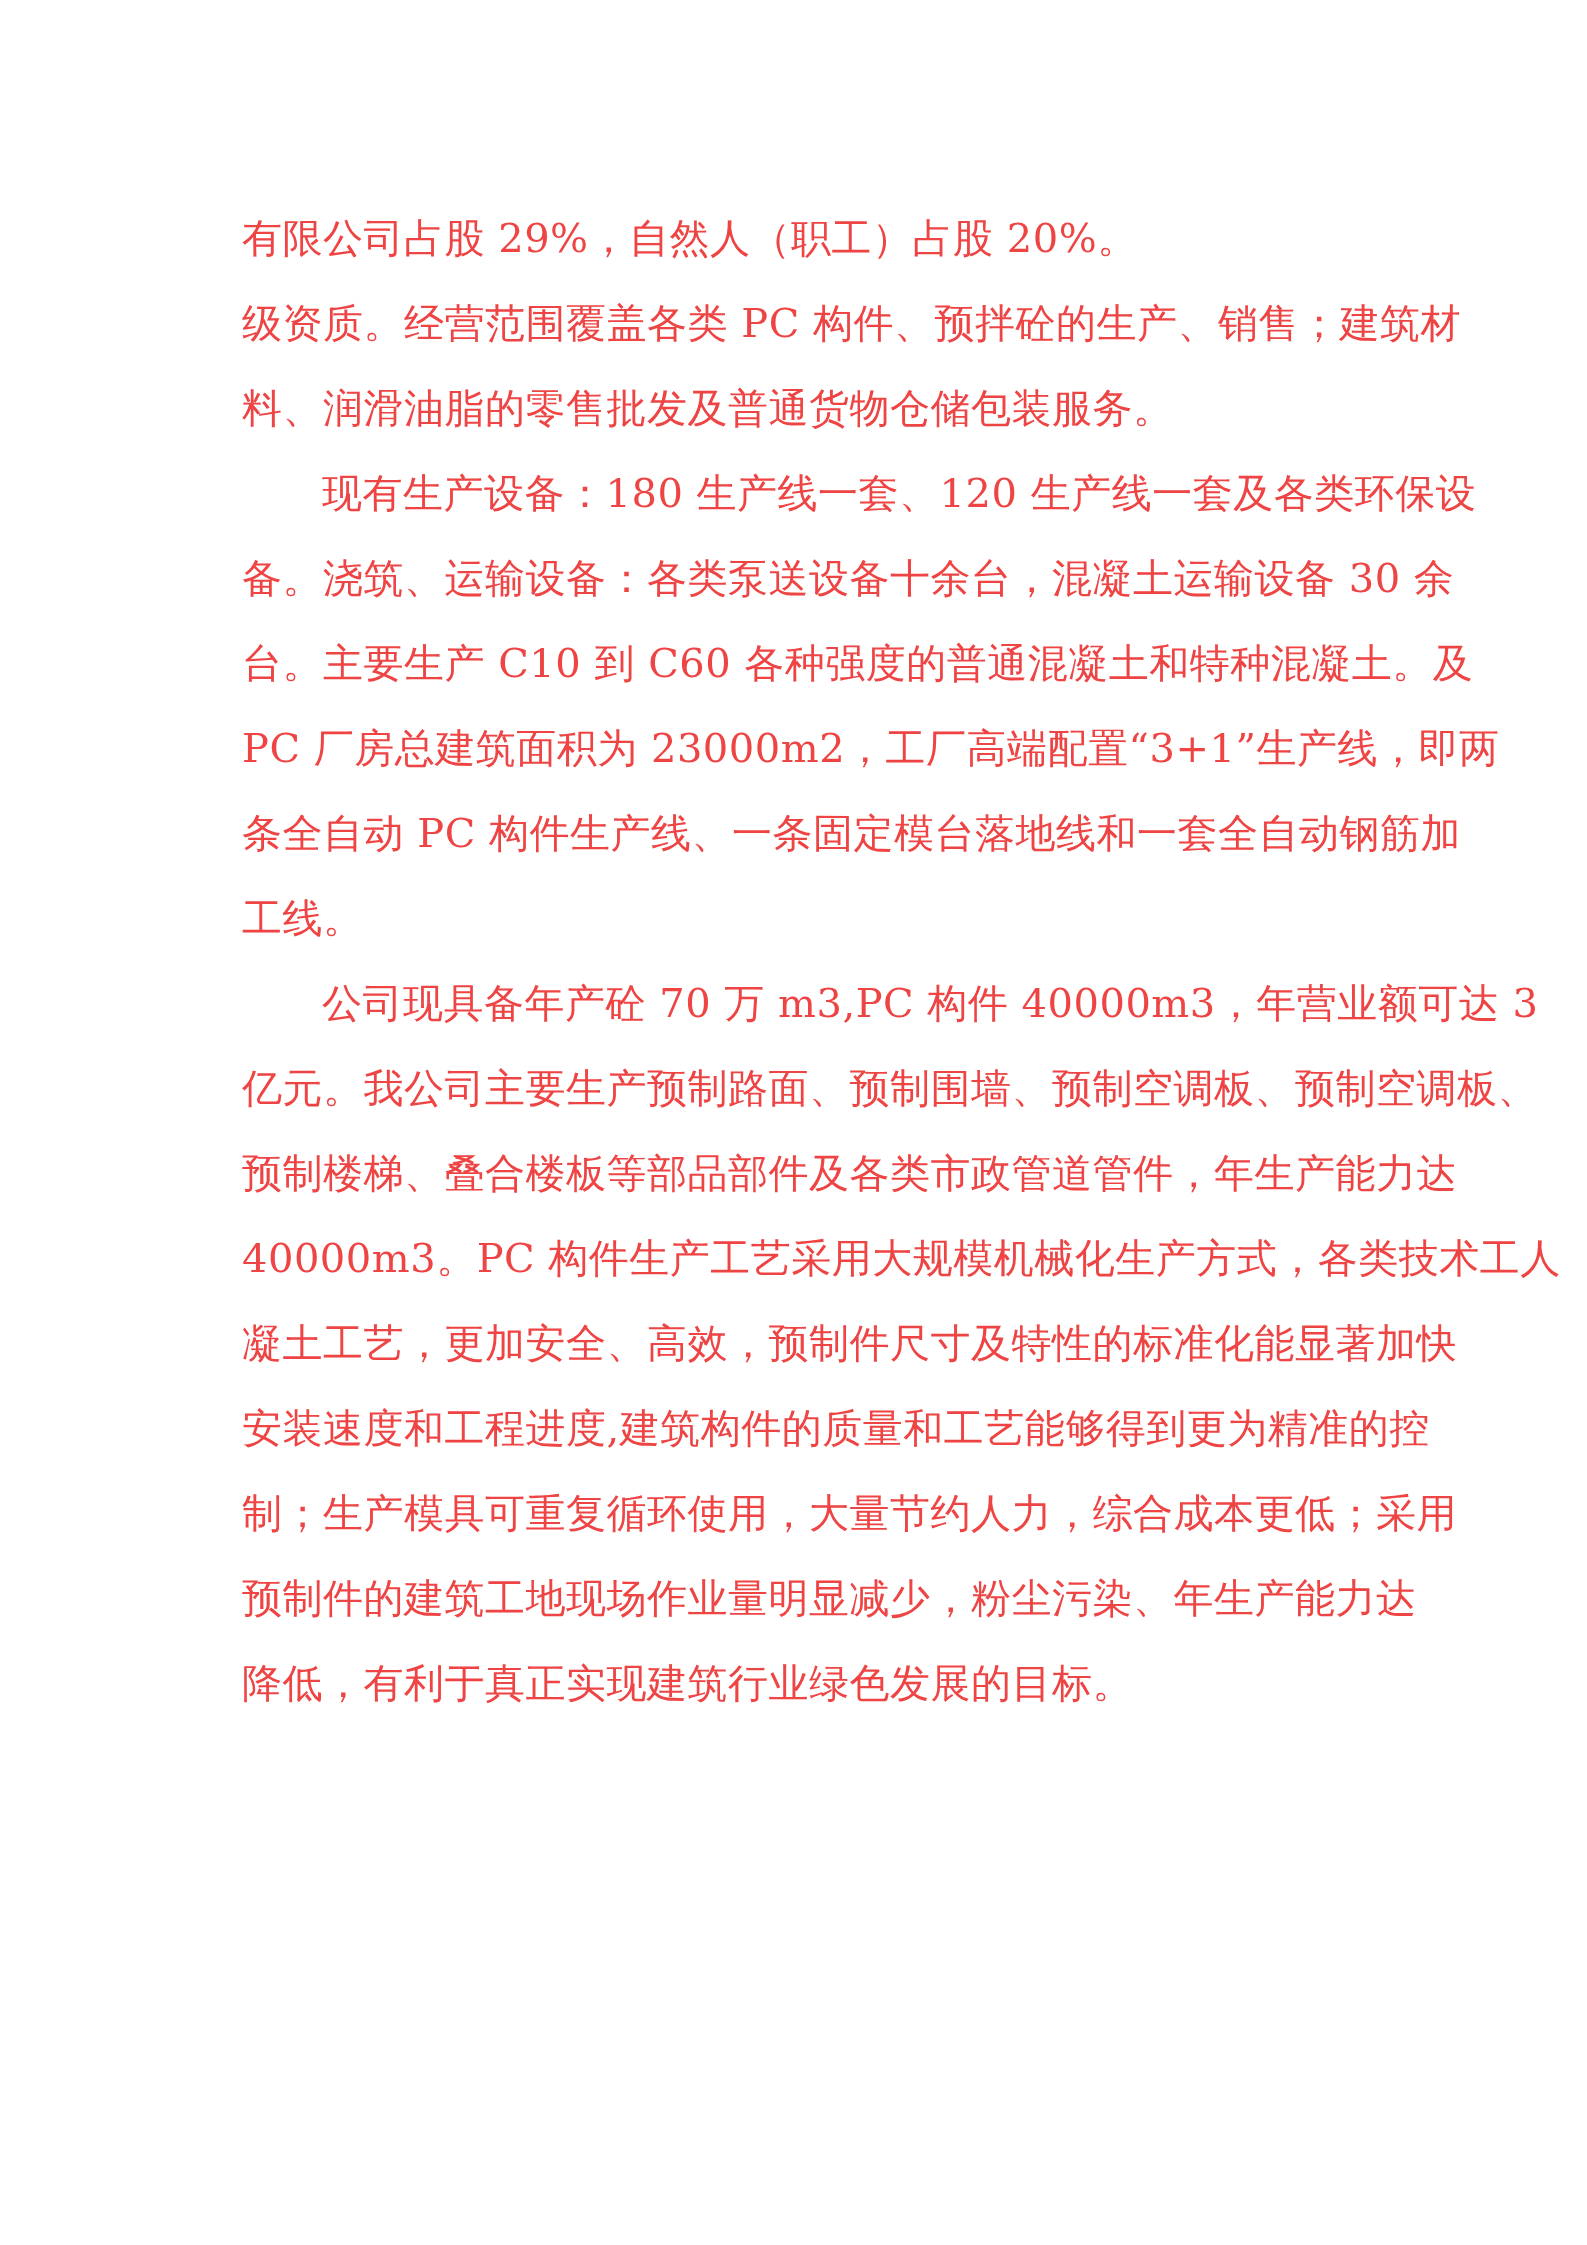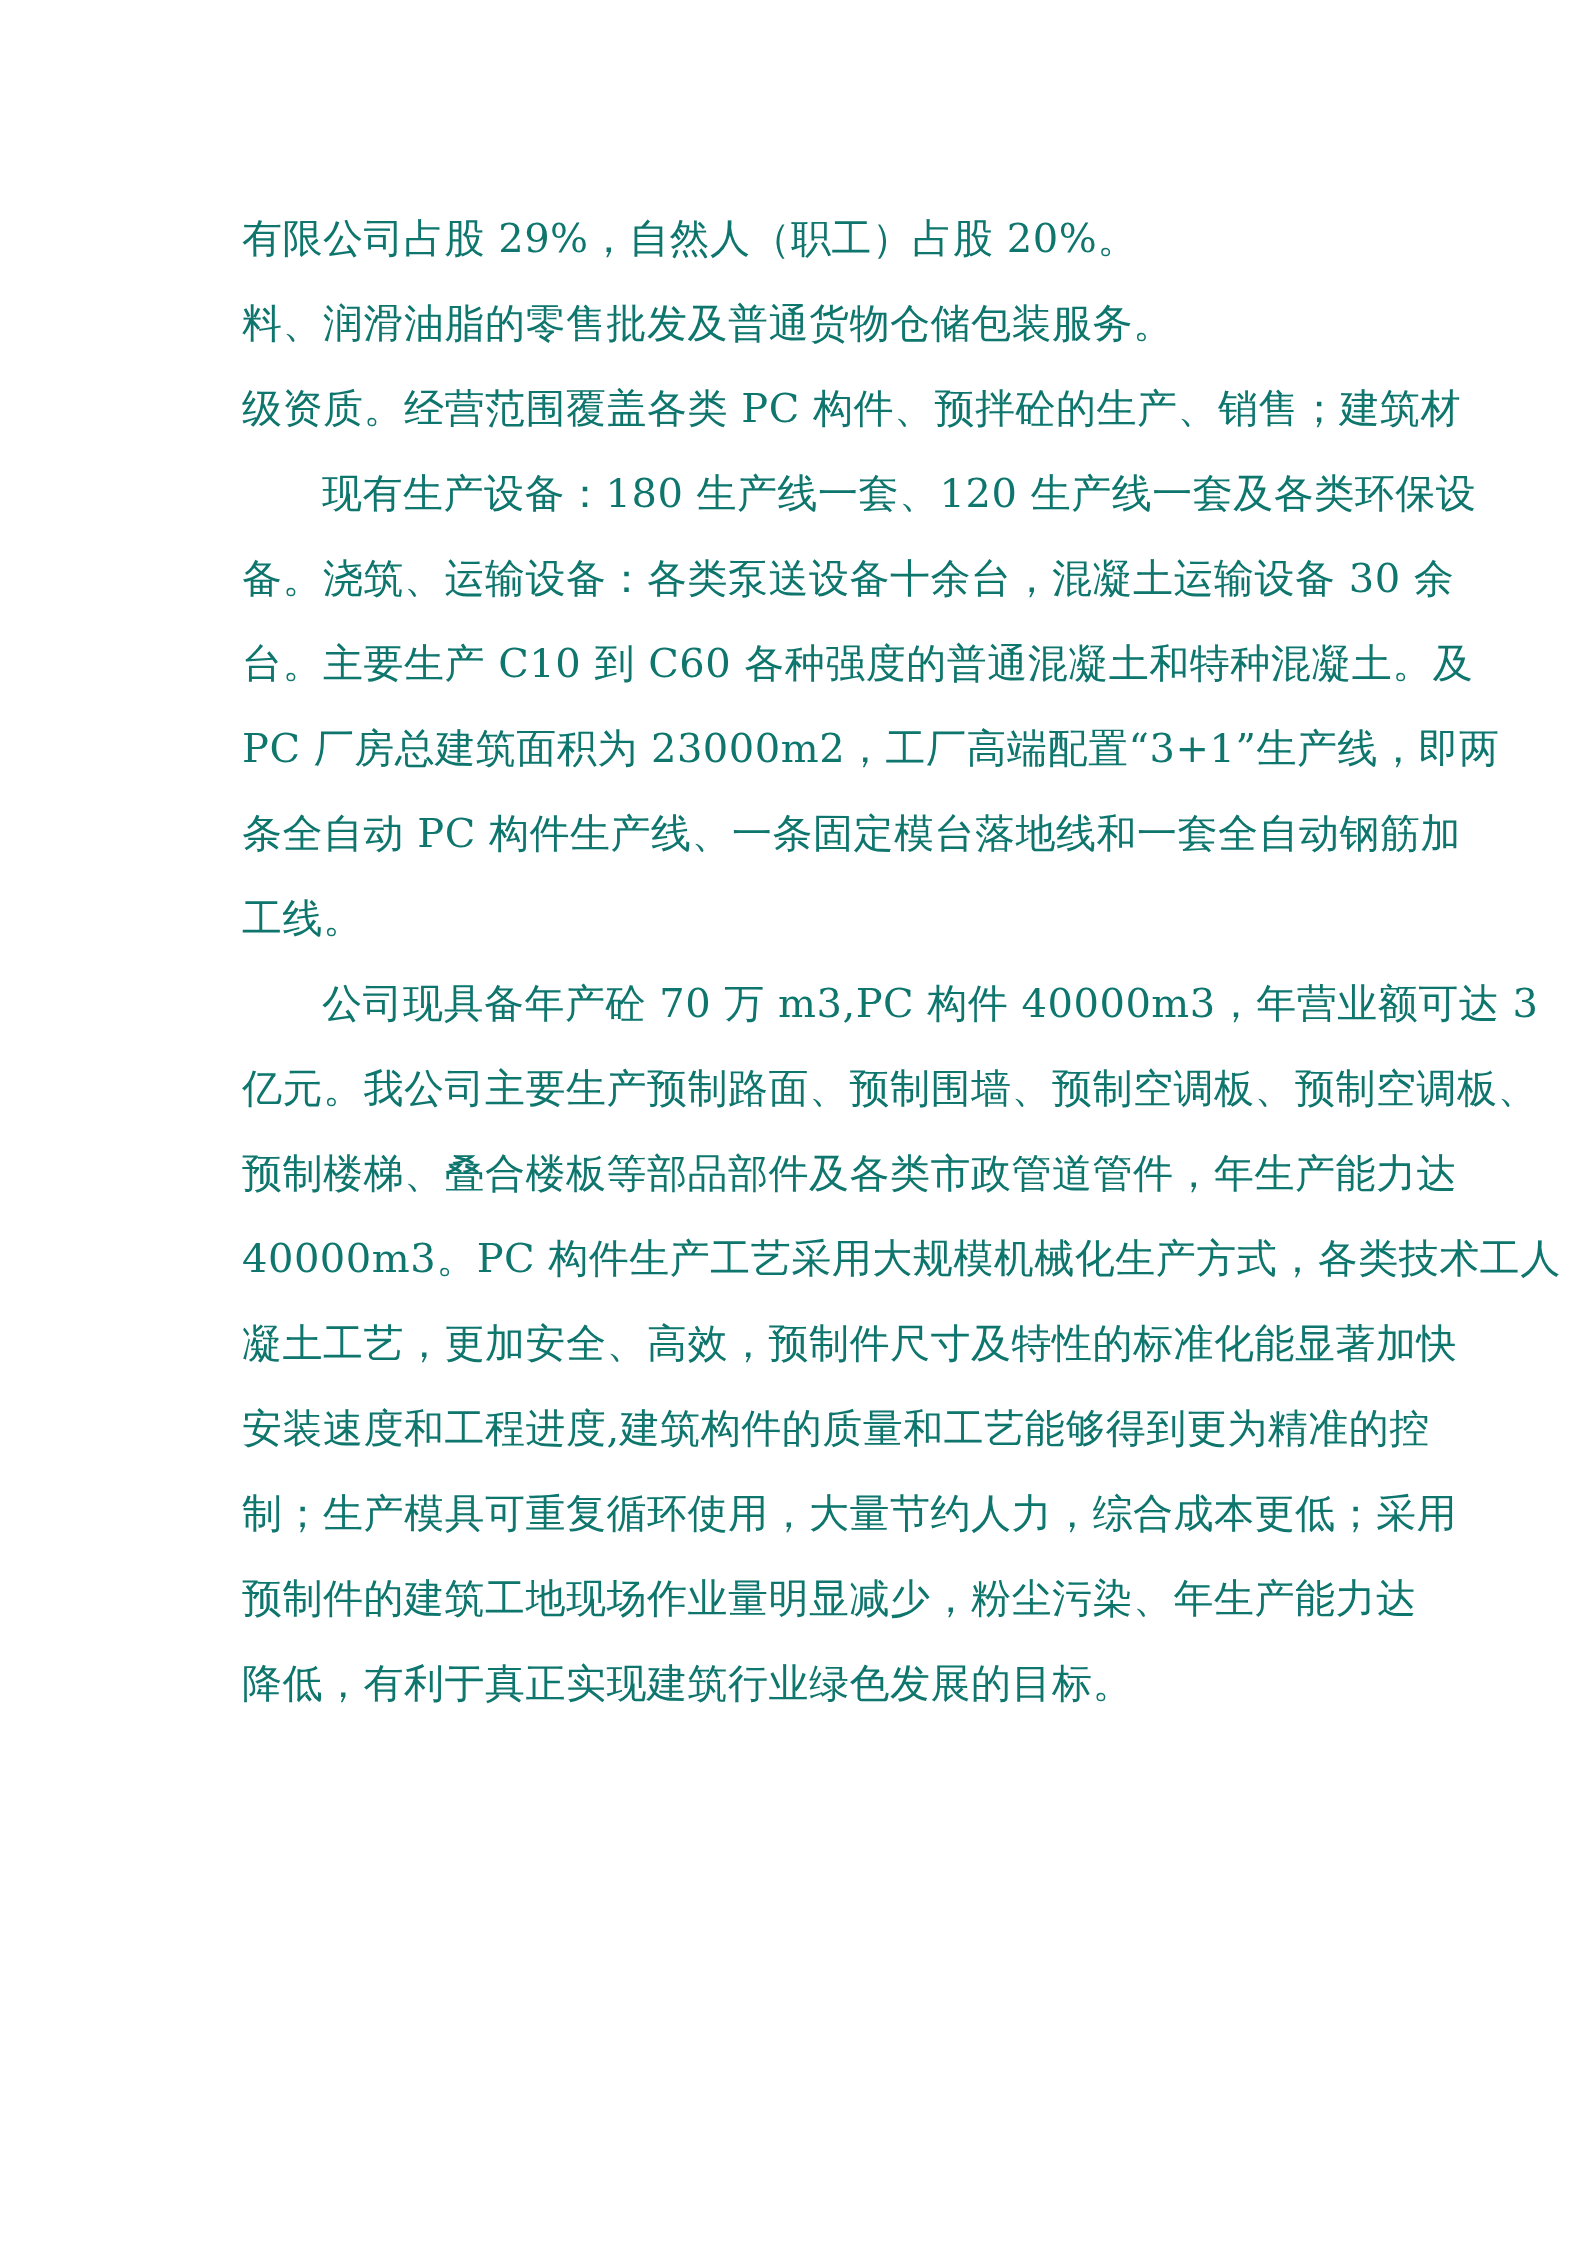--- a/index.html
+++ b/index.html
@@ -23,38 +23,38 @@
   }
   .paragraph {
     margin: 0;
   }
   .line {
     font-size: 40px;
     line-height: 85px;
     height: 85px;
     white-space: nowrap;
     letter-spacing: 0.5px;
-    color: #0f766e;
+    color: #ef4444;
     text-align: left;
   }
   .line.indent {
     padding-left: 80px; 
   }
 </style>
 </head>
 <body>
 
 <div class="page">
   <div class="text-column" id="text-column">
       <div class="paragraph">
         <div class="line">有限公司占股 29%，自然人（职工）占股 20%。</div>
       </div>
       <div class="paragraph">
+        <div class="line">级资质。经营范围覆盖各类 PC 构件、预拌砼的生产、销售；建筑材</div>
         <div class="line">料、润滑油脂的零售批发及普通货物仓储包装服务。</div>
-        <div class="line">级资质。经营范围覆盖各类 PC 构件、预拌砼的生产、销售；建筑材</div>
       </div>
       <div class="paragraph">
         <div class="line indent">现有生产设备：180 生产线一套、120 生产线一套及各类环保设</div>
         <div class="line">备。浇筑、运输设备：各类泵送设备十余台，混凝土运输设备 30 余</div>
         <div class="line">台。主要生产 C10 到 C60 各种强度的普通混凝土和特种混凝土。及</div>
         <div class="line">PC 厂房总建筑面积为 23000m2，工厂高端配置“3+1”生产线，即两</div>
         <div class="line">条全自动 PC 构件生产线、一条固定模台落地线和一套全自动钢筋加</div>
         <div class="line">工线。</div>
       </div>
       <div class="paragraph">

